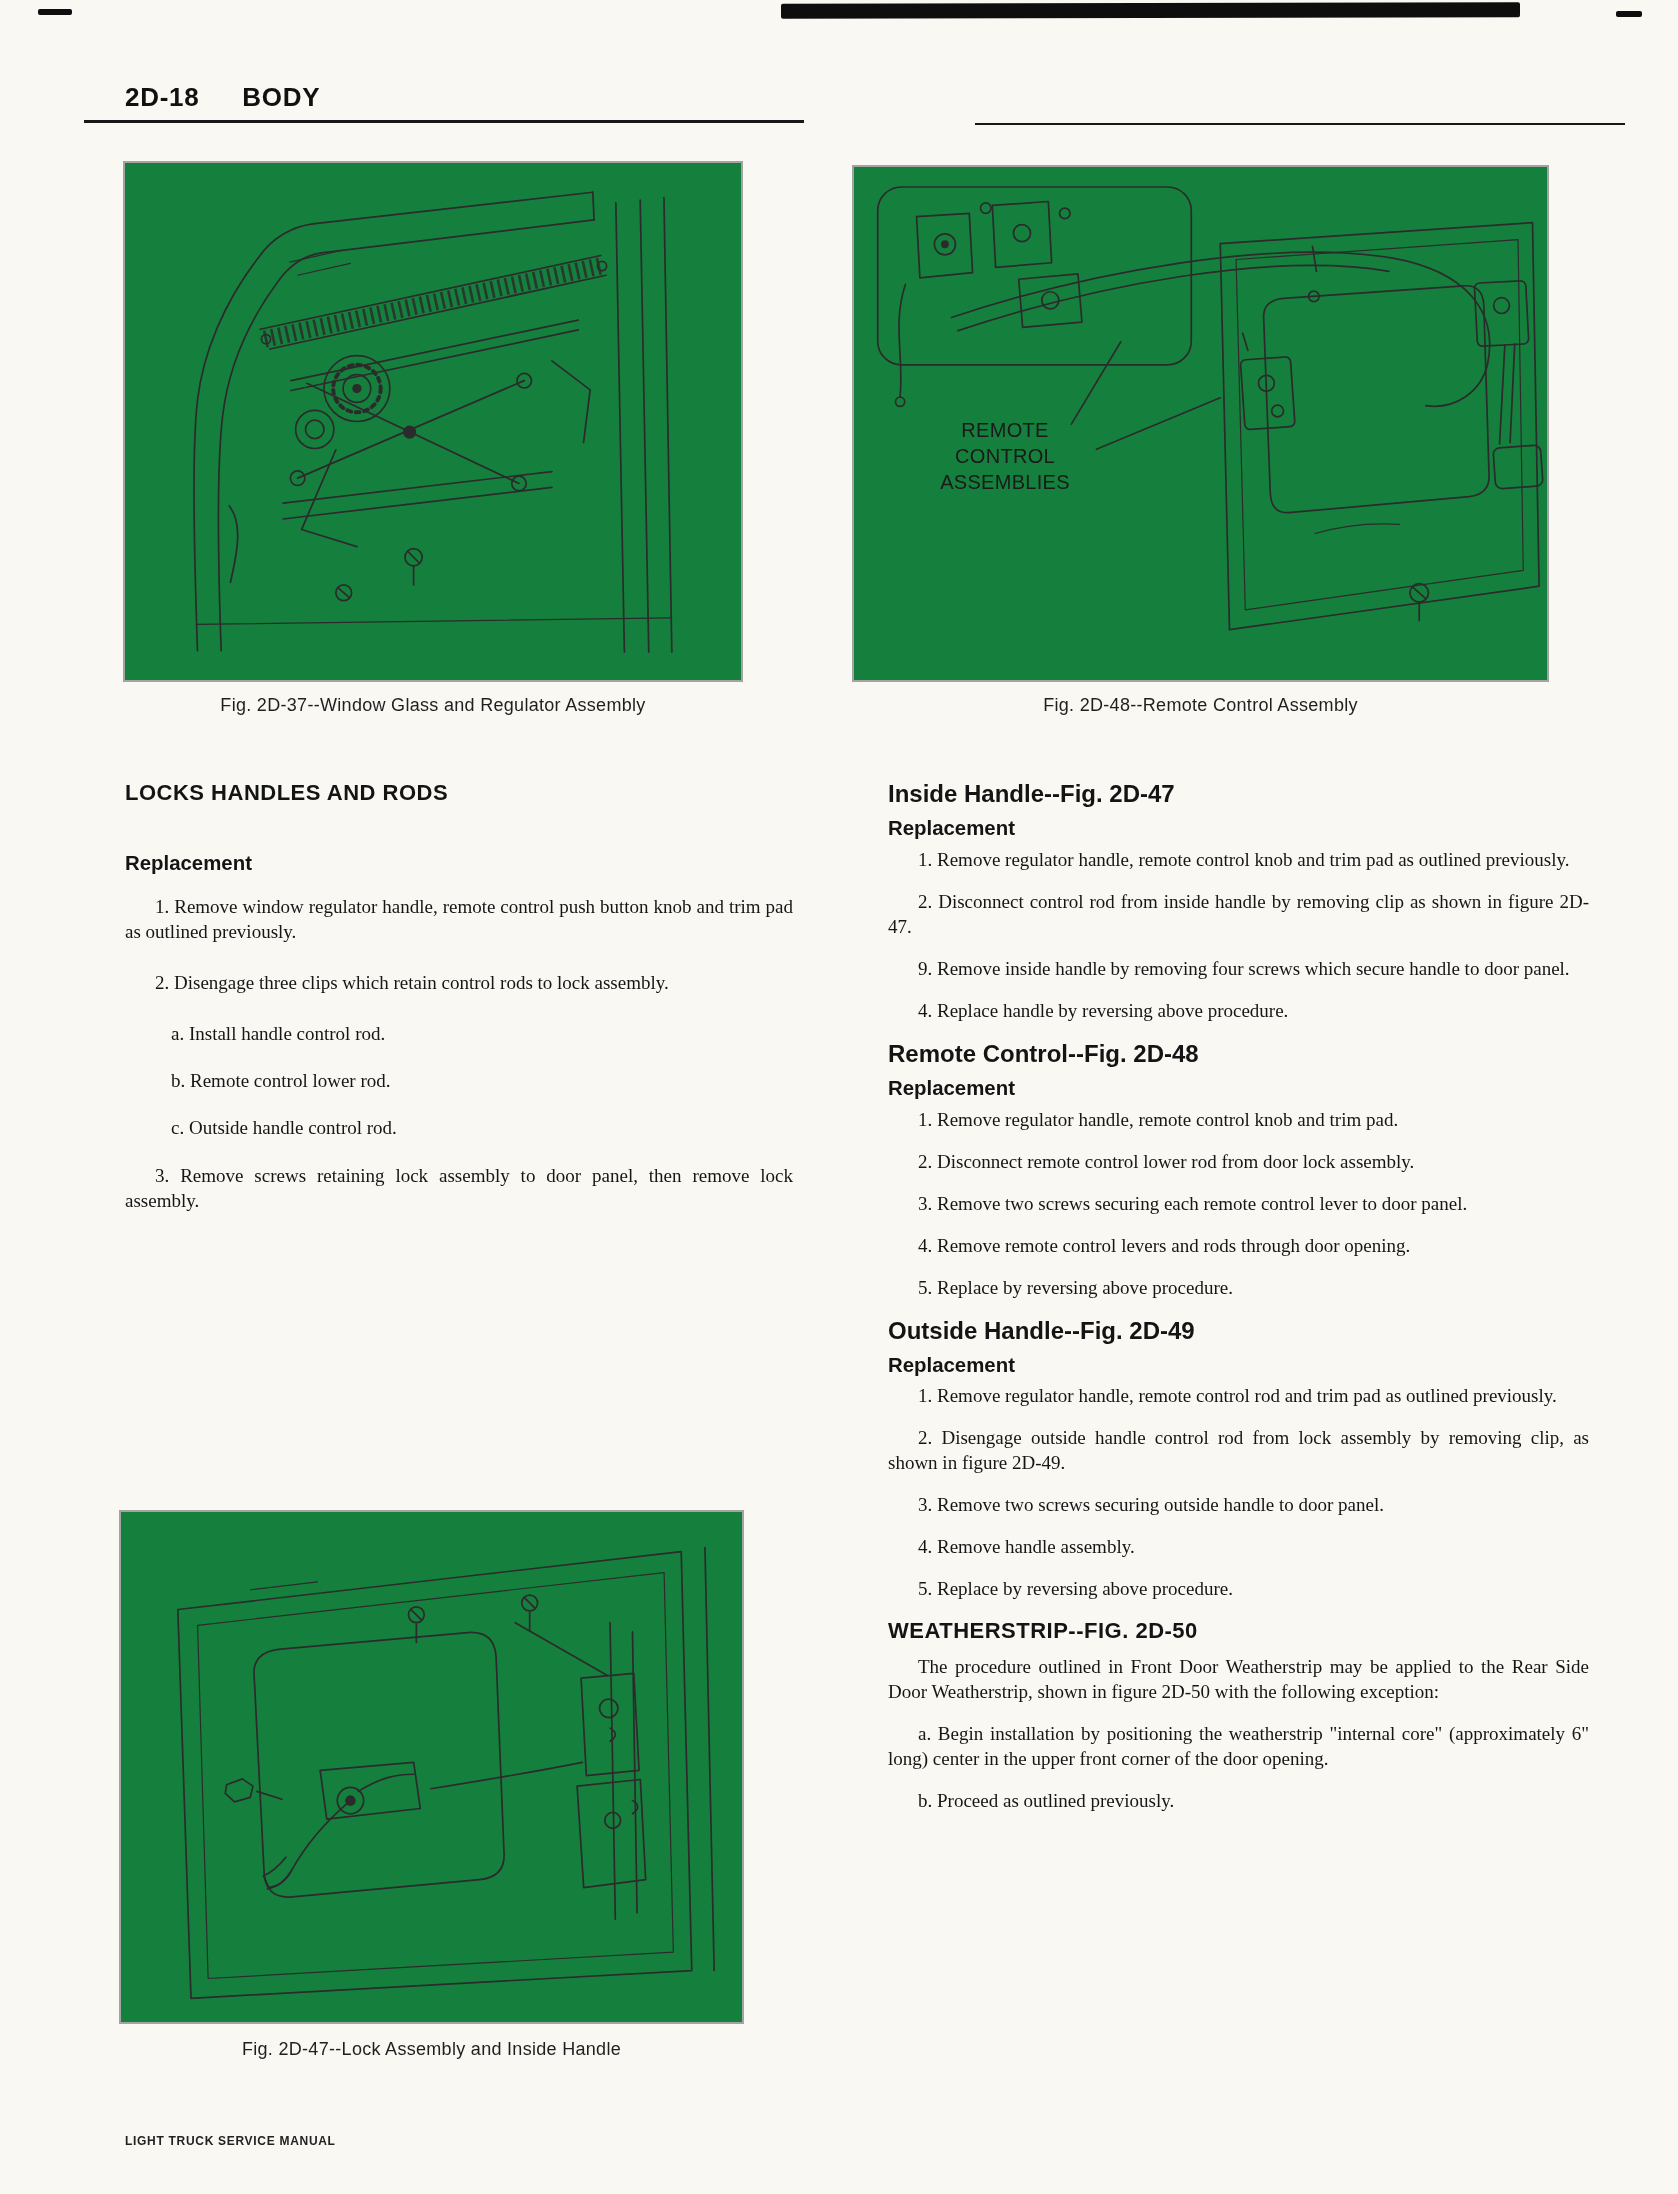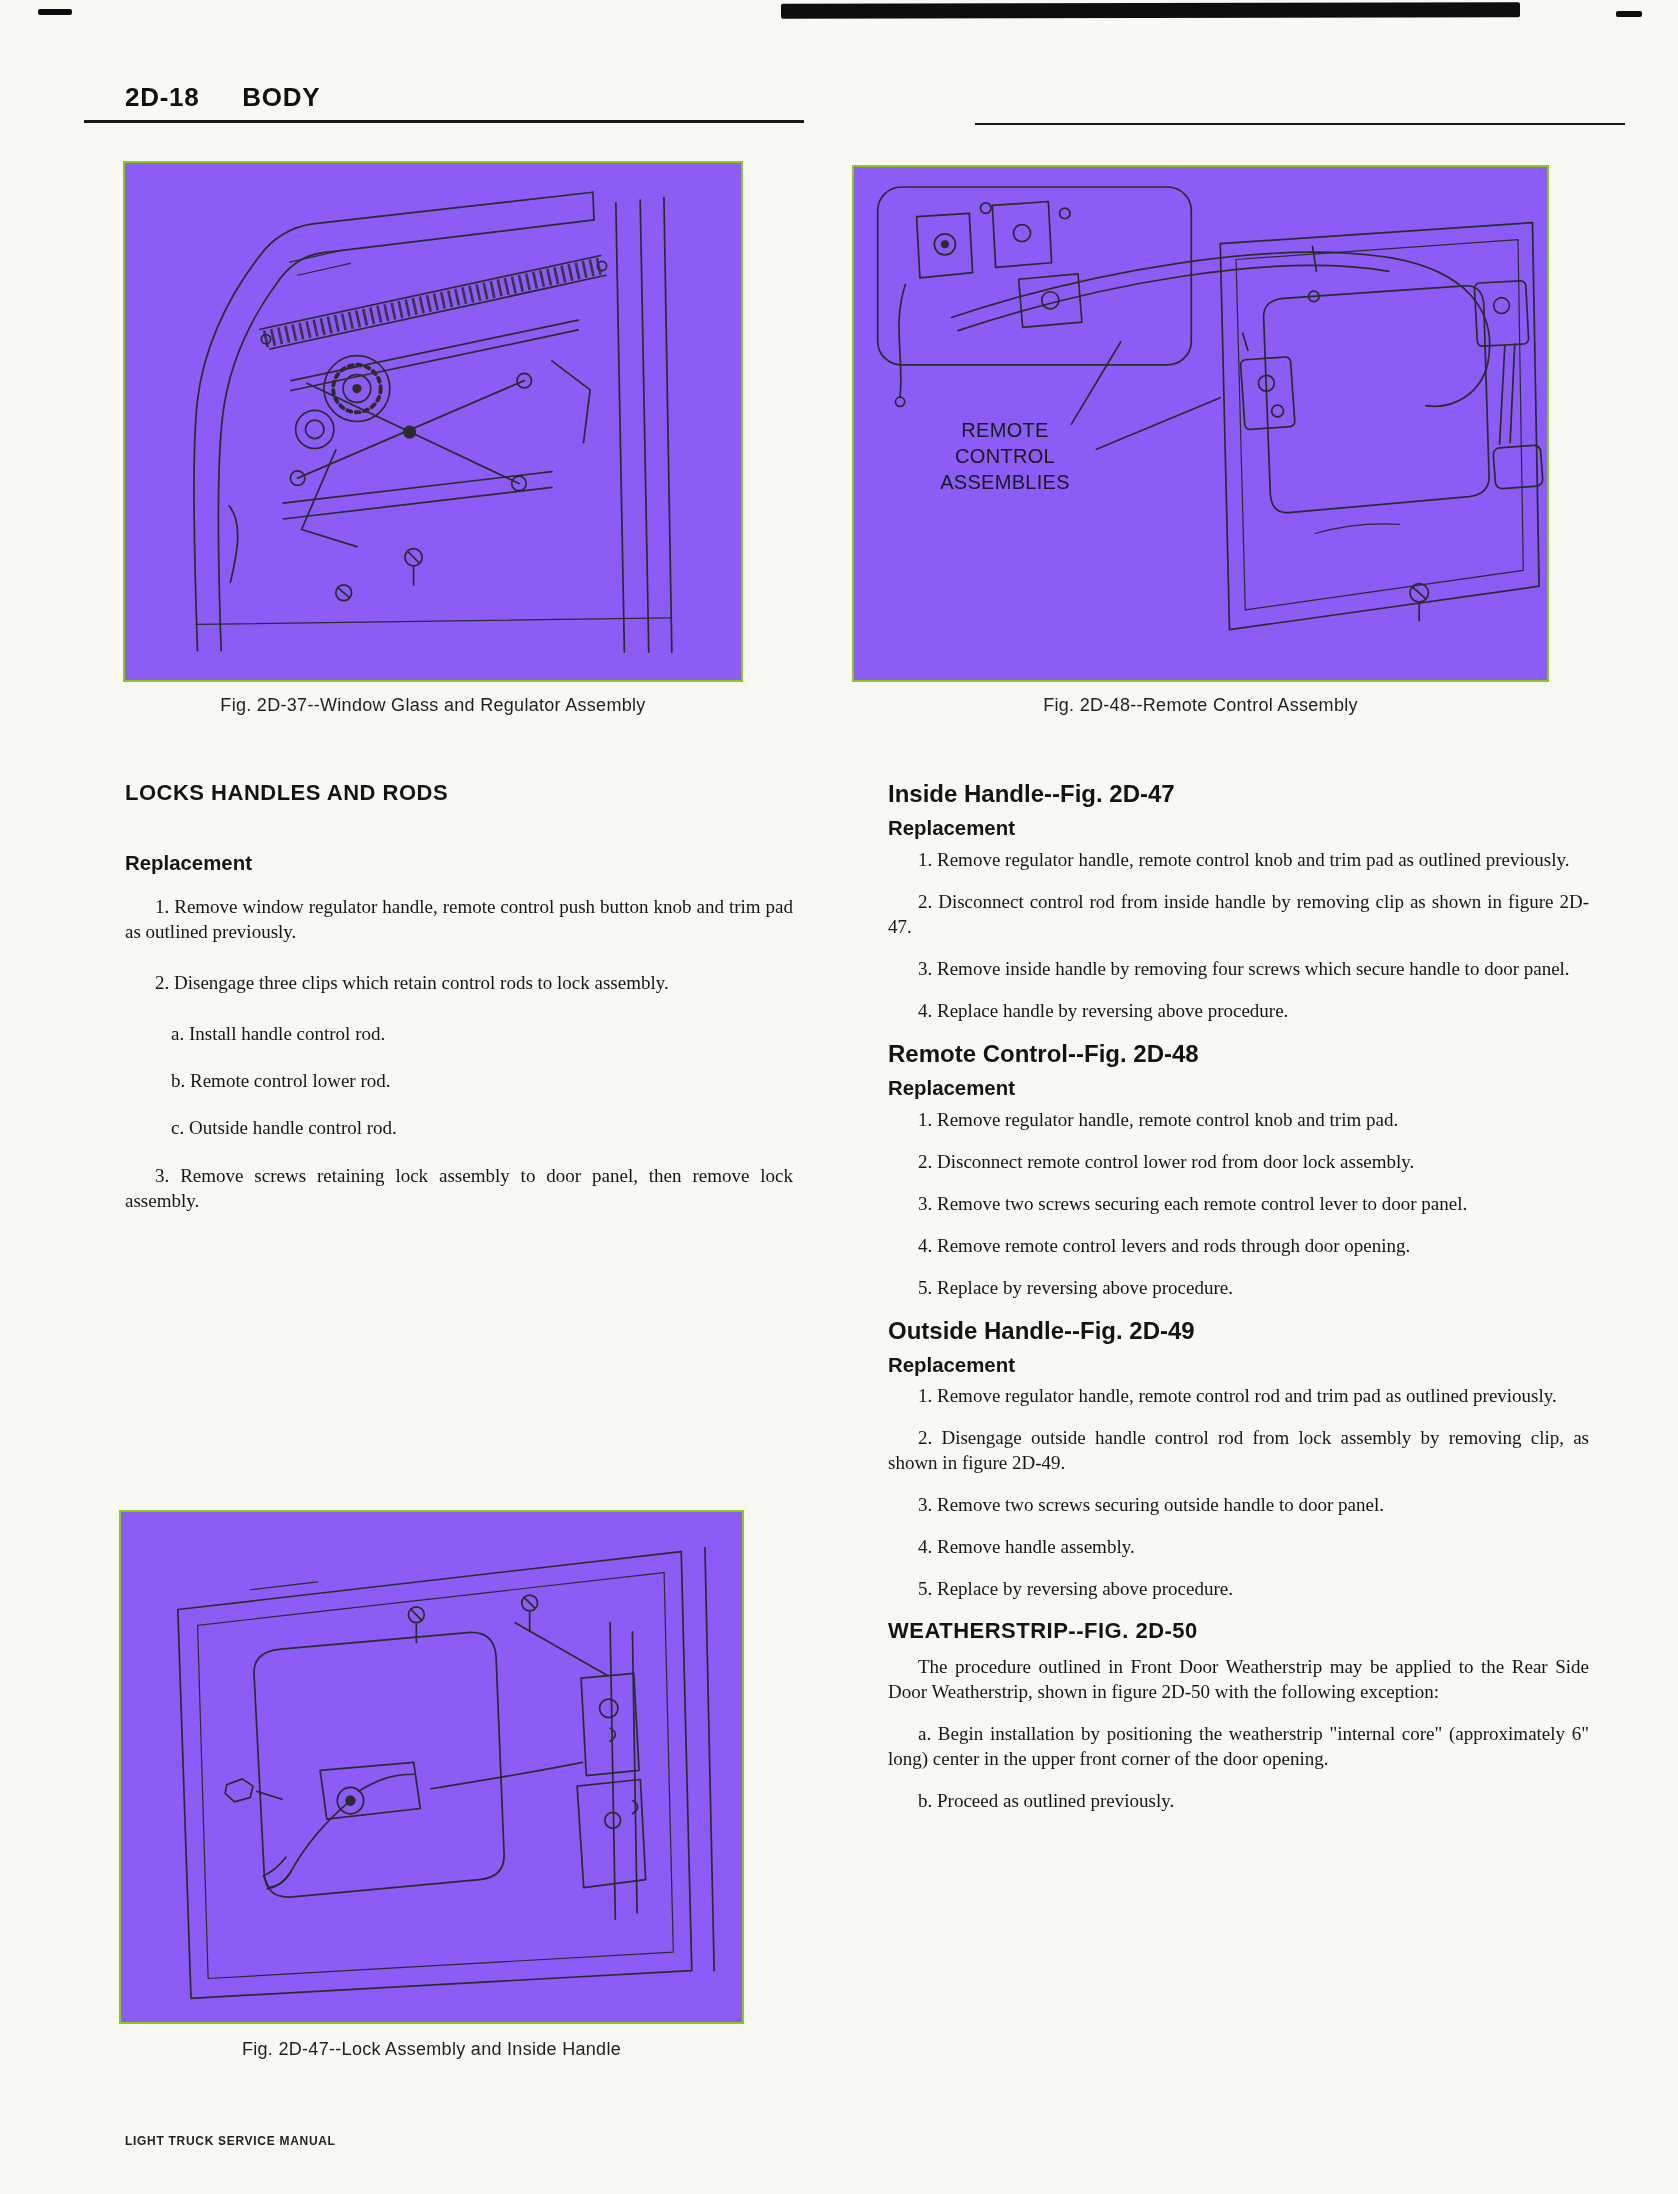--- a/index.html
+++ b/index.html
@@ -22,21 +22,21 @@
     font-family:"Liberation Sans", sans-serif;
     font-weight:bold; font-size:26px; letter-spacing:0.7px; color:#111;
   }
   .page-header .pageno { margin-right:43px; }
 
   .rule { position:absolute; background:#181818; }
   .rule-left  { left:84px; top:120px; width:720px; height:2.6px; }
   .rule-right { left:975px; top:123px; width:650px; height:2px; }
 
   .figure-box {
-    position:absolute; border:2px solid #84cc16; background:#8b5cf6;
+    position:absolute; border:2px solid #a3a3a3; background:#15803d;
   }
   .fig-window { left:123px;  top:161px;  width:620px;  height:521px; }
   .fig-remote { left:852px; top:165px;  width:697px; height:517px; }
   .fig-lock   { left:119px;  top:1510px; width:625px;  height:514px; }
 
   .figure-caption {
     position:absolute; text-align:center;
     font-family:"Liberation Sans", sans-serif;
     font-size:18px; letter-spacing:0.3px; color:#1f1f1f;
   }
@@ -217,21 +217,21 @@
     <p class="substep">b. Remote control lower rod.</p>
     <p class="substep">c. Outside handle control rod.</p>
     <p class="step">3. Remove screws retaining lock assembly to door panel, then remove lock assembly.</p>
   </div>
 
   <div class="column col-right">
     <h3 class="h-sub" style="margin-top:0;">Inside Handle--Fig. 2D-47</h3>
     <h4 class="h-replace">Replacement</h4>
     <p class="step">1. Remove regulator handle, remote control knob and trim pad as outlined previously.</p>
     <p class="step">2. Disconnect control rod from inside handle by removing clip as shown in figure 2D-47.</p>
-    <p class="step">3. Remove inside handle by removing four screws which secure handle to door panel.</p>
+    <p class="step">9. Remove inside handle by removing four screws which secure handle to door panel.</p>
     <p class="step">4. Replace handle by reversing above procedure.</p>
 
     <h3 class="h-sub">Remote Control--Fig. 2D-48</h3>
     <h4 class="h-replace">Replacement</h4>
     <p class="step">1. Remove regulator handle, remote control knob and trim pad.</p>
     <p class="step">2. Disconnect remote control lower rod from door lock assembly.</p>
     <p class="step">3. Remove two screws securing each remote control lever to door panel.</p>
     <p class="step">4. Remove remote control levers and rods through door opening.</p>
     <p class="step">5. Replace by reversing above procedure.</p>
 

